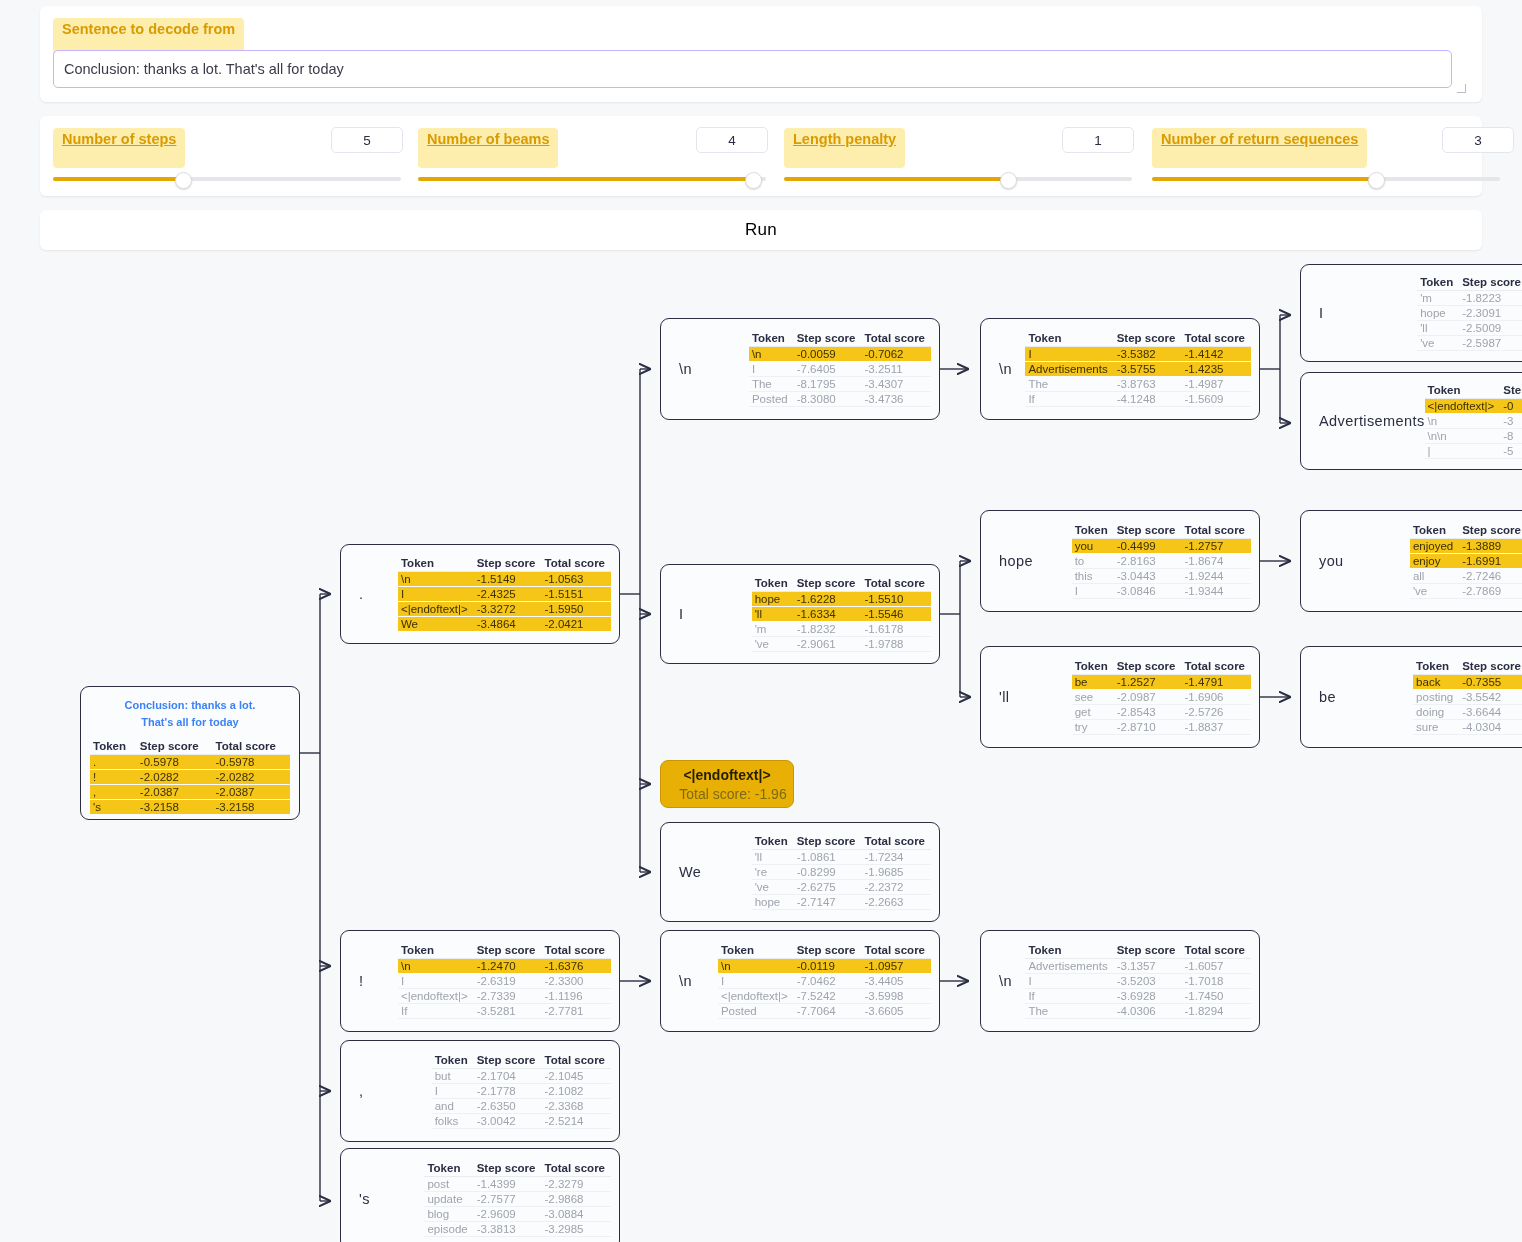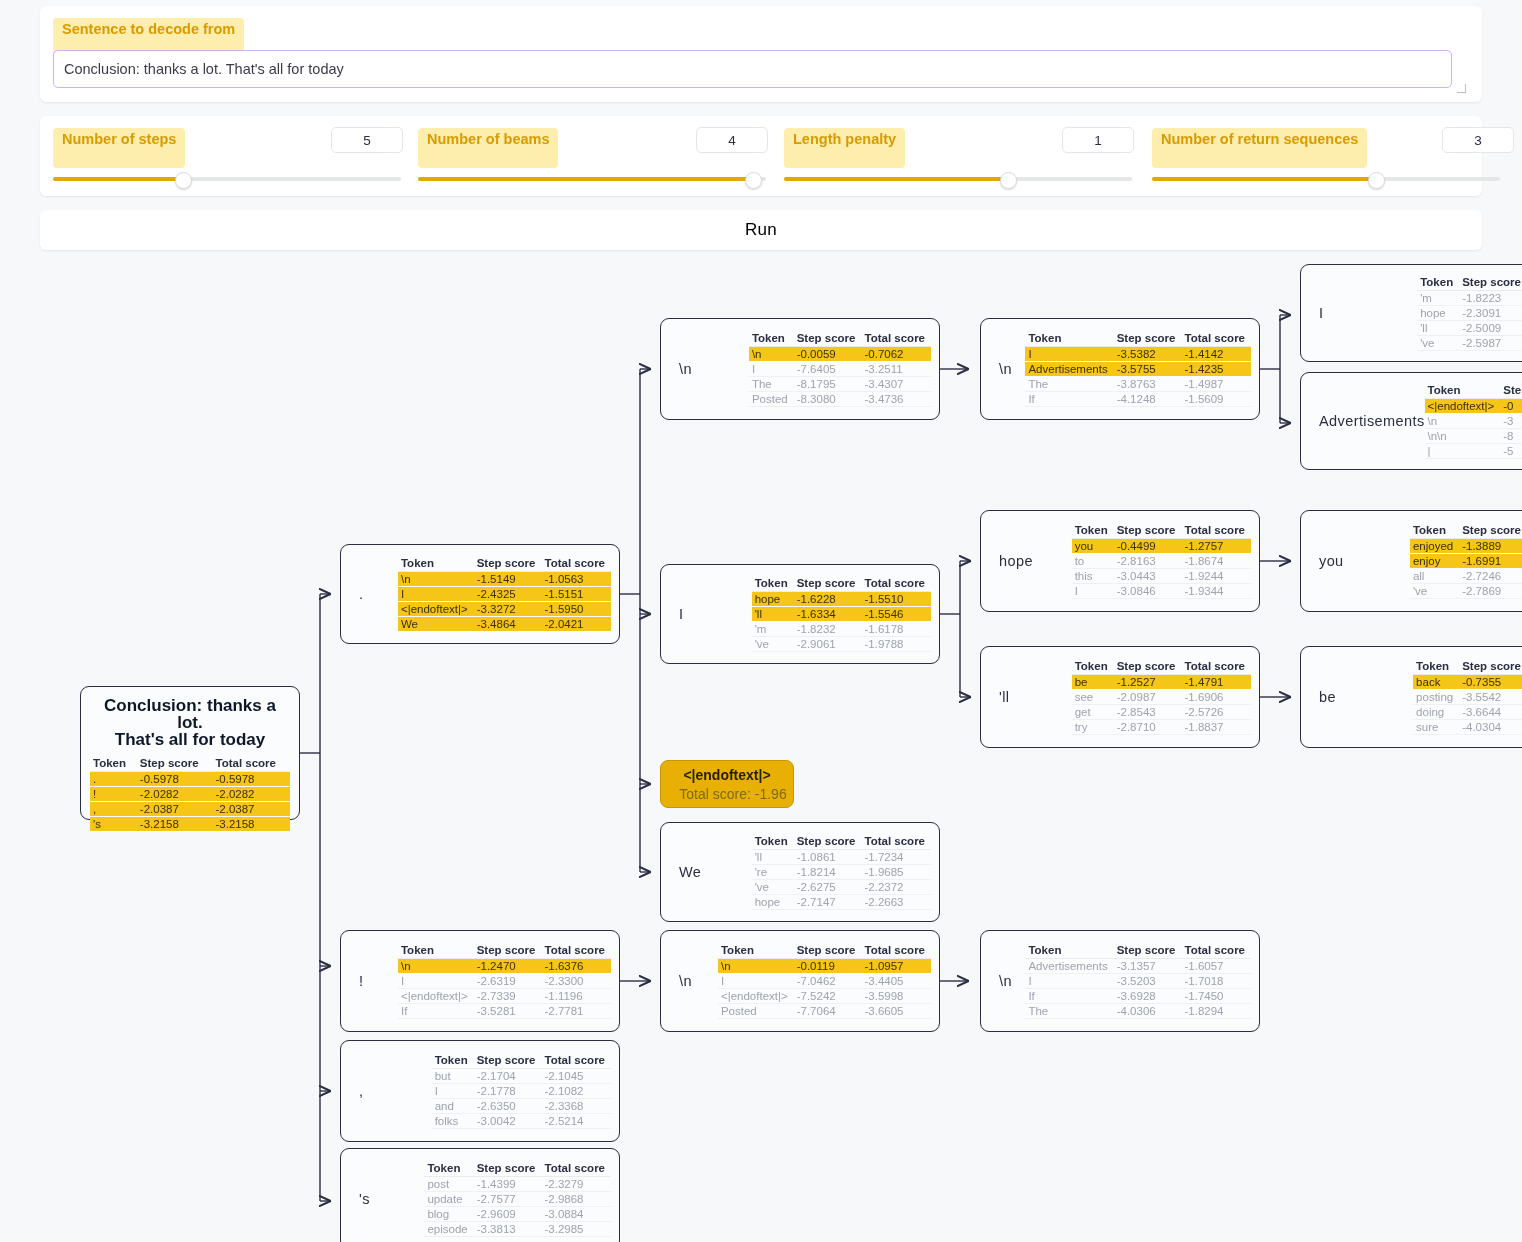--- a/index.html
+++ b/index.html
@@ -39,21 +39,21 @@
     position:absolute; left:13px; top:44px; width:1399px; height:38px;
     border:1px solid #c4b5fd; border-radius:5px; background:#fff;
     font-family:"Liberation Sans", sans-serif; font-size:14.5px;
     color:#3a3a4a; padding:0 10px; box-sizing:border-box; outline:none;
     resize:none; line-height:36px; overflow:hidden;
   }
   .resize-grip{ position:absolute; right:16px; top:78px; width:8px; height:8px;
     border-right:1px solid #b9bdc7; border-bottom:1px solid #b9bdc7;}
 
   .param{ position:absolute; top:12px; }
-  .param .pill{ position:absolute; left:0; top:0; white-space:nowrap;}
+  .param .pill{ position:absolute; left:0; top:0; white-space:nowrap;text-decoration:underline;}
   .numbox{
     position:absolute; top:-1px;
     width:70px; height:24px; border:1px solid #e3e6ec; border-radius:5px;
     background:#fff; display:flex; align-items:center; justify-content:center;
     font-size:13.5px; color:#2b2d42;
   }
   .slider{ position:absolute; top:44px; left:0; width:348px; height:14px;}
   .track{ position:absolute; top:5px; left:0; width:348px; height:4px;
     background:#e4e6ea; border-radius:2px;}
   .fill{ position:absolute; top:5px; left:0; height:4px; background:#e4a700; border-radius:2px;}
@@ -69,22 +69,22 @@
     border:1.6px solid #2b2d42;
     border-radius:9px;
     box-sizing:border-box;
     display:flex; align-items:center;
   }
   .node-label{
     font-size:14.5px; color:#2b2d42; letter-spacing:.4px;
     padding-left:18px; white-space:nowrap; flex:0 0 auto;
   }
   .node.root{ flex-direction:column; align-items:stretch; padding:10px 9px 8px 9px;}
-  .root-title{ font-size:17px; font-weight:bold; text-align:center;
-    color:#0f172a; line-height:17px; margin-bottom:8px;}
+  .root-title{ font-size:11px; font-weight:bold; text-align:center;
+    color:#3b82f6; line-height:17px; margin-bottom:8px;}
   table.tok{ border-collapse:collapse; font-size:11.5px; margin-left:auto; margin-right:8px;}
   .node.root table.tok{ margin:0; width:100%;}
   table.tok th{
     font-weight:bold; color:#2b2d42; text-align:left;
     padding:1px 6px 2px 3px; font-size:11.5px;
     border-bottom:1px solid #e9ebef; white-space:nowrap;
   }
   table.tok td{
     color:#9ea3ad; padding:1px 6px 1px 3px; white-space:nowrap;
     border-bottom:1px solid #eef0f3; font-size:11.5px;
@@ -581,21 +581,21 @@
           </tr>
         </thead>
         <tbody>
           <tr>
             <td>'ll</td>
             <td>-1.0861</td>
             <td>-1.7234</td>
           </tr>
           <tr>
             <td>'re</td>
-            <td>-1.8214</td>
+            <td>-0.8299</td>
             <td>-1.9685</td>
           </tr>
           <tr>
             <td>'ve</td>
             <td>-2.6275</td>
             <td>-2.2372</td>
           </tr>
           <tr>
             <td>hope</td>
             <td>-2.7147</td>

